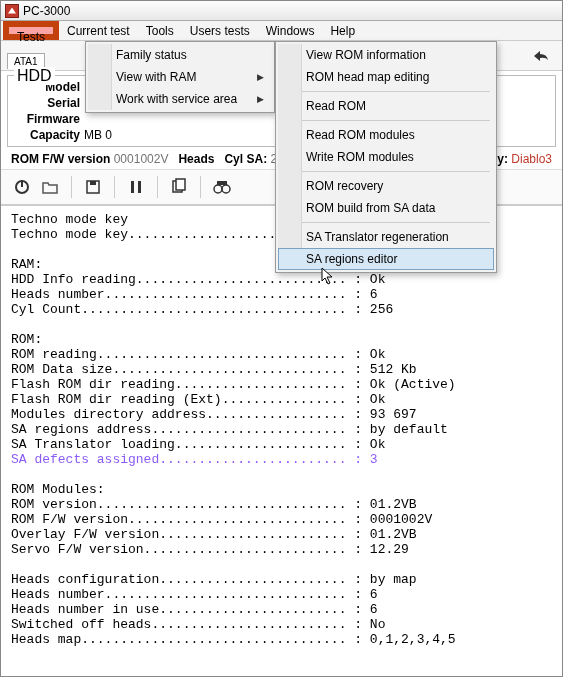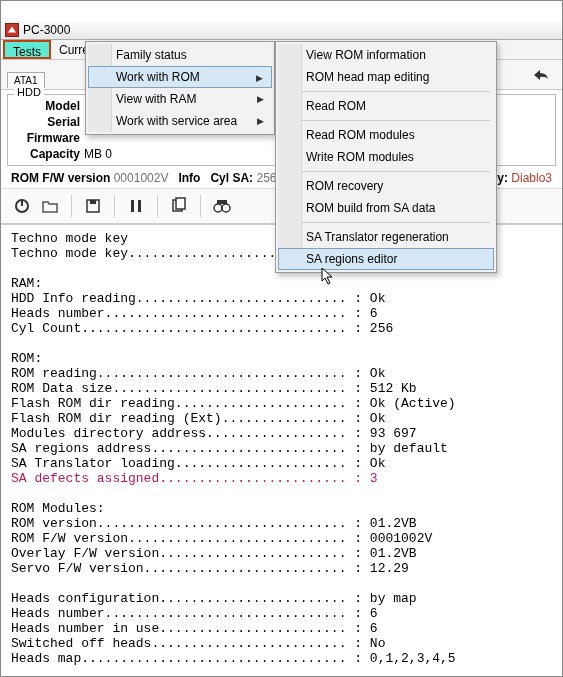--- a/index.html
+++ b/index.html
@@ -15,21 +15,20 @@
     border: 1px solid #888;
   }
   .titlebar {
     height: 20px;
     background: linear-gradient(#fdfdfd, #e8e8e8);
     border-bottom: 1px solid #aaa;
     display: flex;
     align-items: center;
     padding: 0 4px;
     font-size: 12px;
-    margin-top: 19px;
   }
   .titlebar .app-icon {
     width: 14px; height: 14px;
     background: #c0392b;
     margin-right: 4px;
     border: 1px solid #7a1f16;
     position: relative;
   }
   .titlebar .app-icon::after {
     content: "";
@@ -46,22 +45,22 @@
     background: #f4f4f4;
     border-bottom: 1px solid #ccc;
     padding-left: 2px;
   }
   .menubar .menu-item {
     padding: 2px 8px;
     cursor: default;
     line-height: 16px;
   }
   .menubar .menu-item.active {
-    background: #5eead4;
-    border: 2px solid #c2410c;
+    background: #fca5a5;
+    border: 6px solid #c2410c;
   }
   .toolbar {
     height: 30px;
     background: #f6f6f6;
     border-bottom: 1px solid #ccc;
     display: flex;
     align-items: center;
     padding: 0 6px;
     gap: 10px;
   }
@@ -84,21 +83,21 @@
     margin: 4px 6px 2px 6px;
     padding: 3px 6px 3px 8px;
     position: relative;
     font-size: 12px;
   }
   .hdd-panel .legend {
     position: absolute;
     top: -9px; left: 6px;
     background: #fff;
     padding: 0 3px;
-    font-size: 11px;
+    font-size: 16px;
   }
   .hdd-row { display: flex; gap: 4px; line-height: 16px; }
   .hdd-row .lbl { font-weight: bold; width: 64px; text-align: right; }
   .status-row {
     display: flex;
     align-items: center;
     gap: 10px;
     padding: 3px 10px;
     border-bottom: 1px solid #ddd;
     font-size: 12px;
@@ -123,21 +122,21 @@
   .vsep { width: 1px; height: 22px; background: #ccc; margin: 0 6px; }
   .log {
     font-family: "Courier New", monospace;
     font-size: 13px;
     white-space: pre;
     padding: 6px 10px;
     line-height: 15px;
     border-top: 1px solid #ccc;
     overflow: hidden;
   }
-  .log .red { color: #be185d; }
+  .log .red { color: #8b5cf6; }
 
   
   .dropdown {
     position: absolute;
     background: #f2f2f2;
     border: 1px solid #9a9a9a;
     box-shadow: 2px 3px 6px rgba(0,0,0,.25);
     padding: 2px;
     font-size: 12px;
   }
@@ -222,21 +221,21 @@
     </div>
   <div class="hdd-row">
     <span class="lbl">Capacity</span>
     <span>MB 0</span>
   </div>
 </div>
 
 <div class="status-row">
   <span><b>ROM F/W version</b>
   <span class="blue">0001002V</span></span>
-  <span><b>Info</b></span>
+  <span><b>Heads</b></span>
   <span><b>Cyl SA:</b>
   <span class="blue">256</span></span>
   <div style="flex:1"></div>
   <span><b>Family:</b>
   <span class="red">Diablo3</span></span>
 </div>
 
 <div class="icon-toolbar">
   <div class="ibtn">
     <svg width="18" height="18">
@@ -278,21 +277,20 @@
         <rect x="4" y="3" width="10" height="4" fill="#333"></rect>
       </svg>
   </div>
 </div>
 
 <div class="log" id="log"><div>Techno mode key</div><div>Techno mode key............................ : Ok</div><div>&nbsp;</div><div>RAM:</div><div>HDD Info reading........................... : Ok</div><div>Heads number............................... : 6</div><div>Cyl Count.................................. : 256</div><div>&nbsp;</div><div>ROM:</div><div>ROM reading................................ : Ok</div><div>ROM Data size.............................. : 512 Kb</div><div>Flash ROM dir reading...................... : Ok (Active)</div><div>Flash ROM dir reading (Ext)................ : Ok</div><div>Modules directory address.................. : 93 697</div><div>SA regions address......................... : by default</div><div>SA Translator loading...................... : Ok</div><div class="red">SA defects assigned........................ : 3</div><div>&nbsp;</div><div>ROM Modules:</div><div>ROM version................................ : 01.2VB</div><div>ROM F/W version............................ : 0001002V</div><div>Overlay F/W version........................ : 01.2VB</div><div>Servo F/W version.......................... : 12.29</div><div>&nbsp;</div><div>Heads configuration........................ : by map</div><div>Heads number............................... : 6</div><div>Heads number in use........................ : 6</div><div>Switched off heads......................... : No</div><div>Heads map.................................. : 0,1,2,3,4,5</div></div>
 
 <div class="dropdown" id="menu-tests">
   <div class="gutter"></div>
   <div class="mi">Family status</div>
-  <div class="mi has-sub hover">Work with ROM</div>
   <div class="mi has-sub">View with RAM</div>
   <div class="mi has-sub">Work with service area</div>
 </div>
 
 <div class="dropdown" id="menu-rom">
   <div class="gutter"></div>
   <div class="mi">View ROM information</div>
   <div class="mi">ROM head map editing</div>
   <div class="sep"></div>
   <div class="mi">Read ROM</div>

